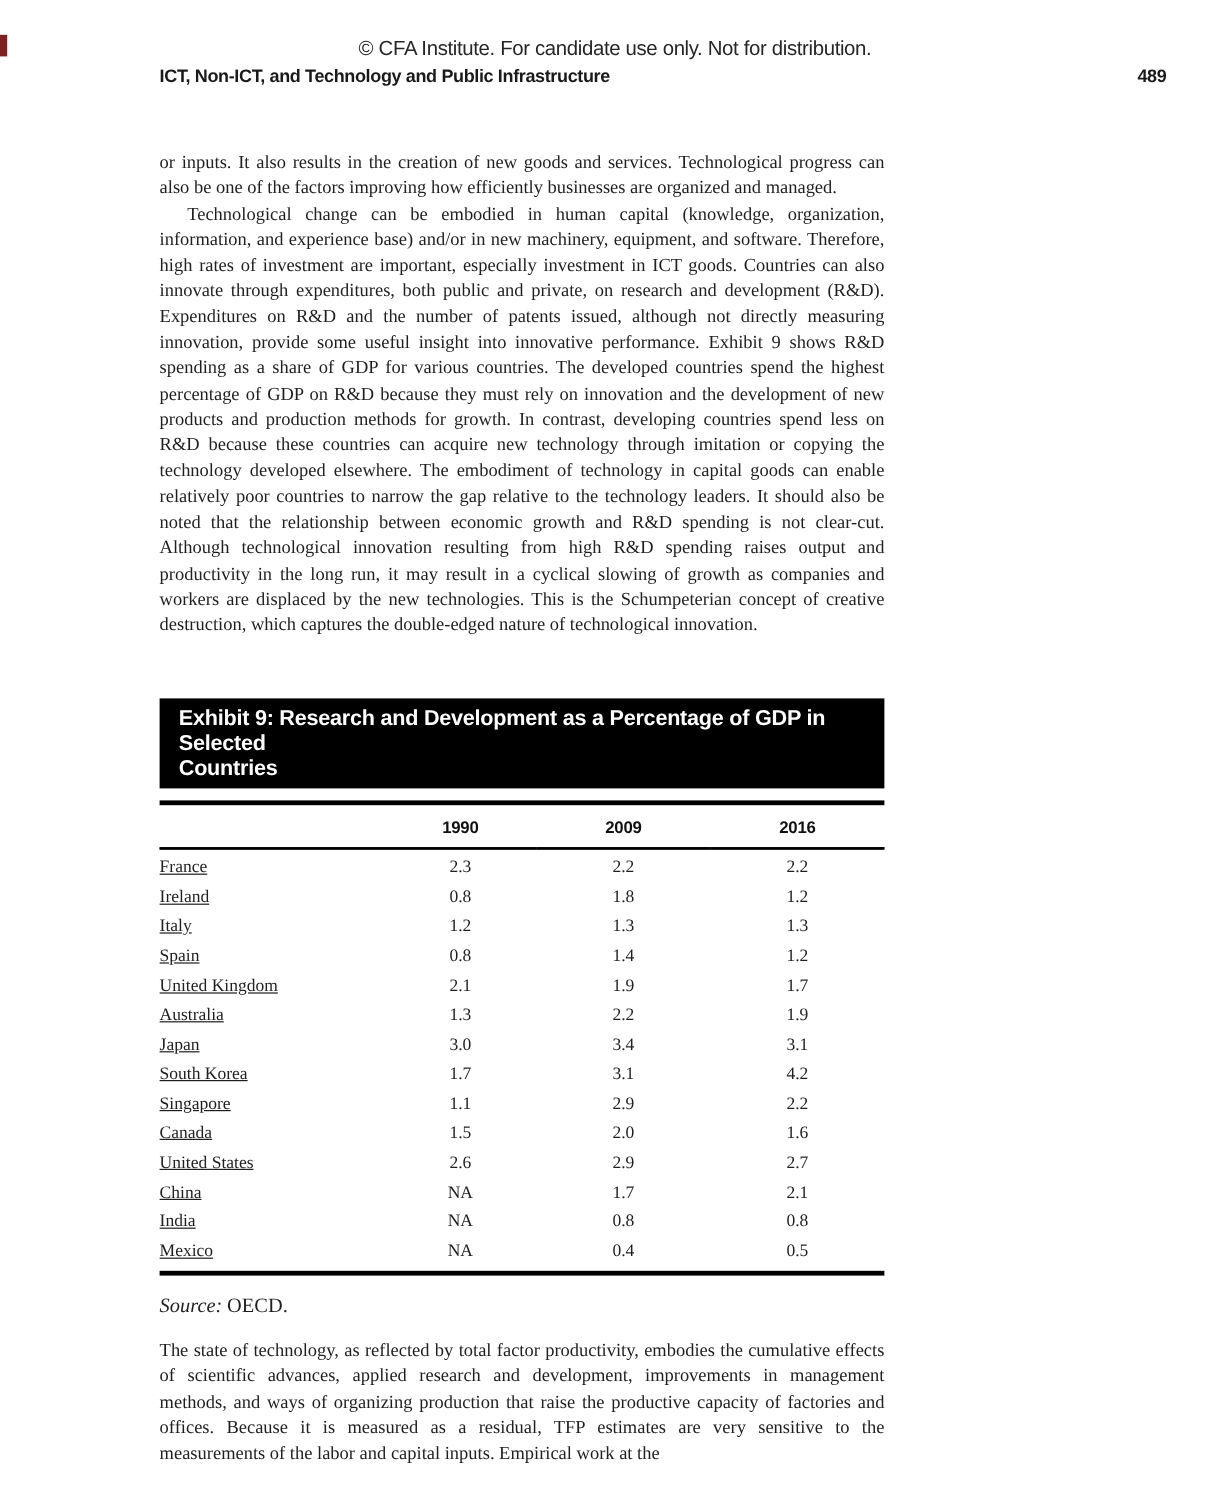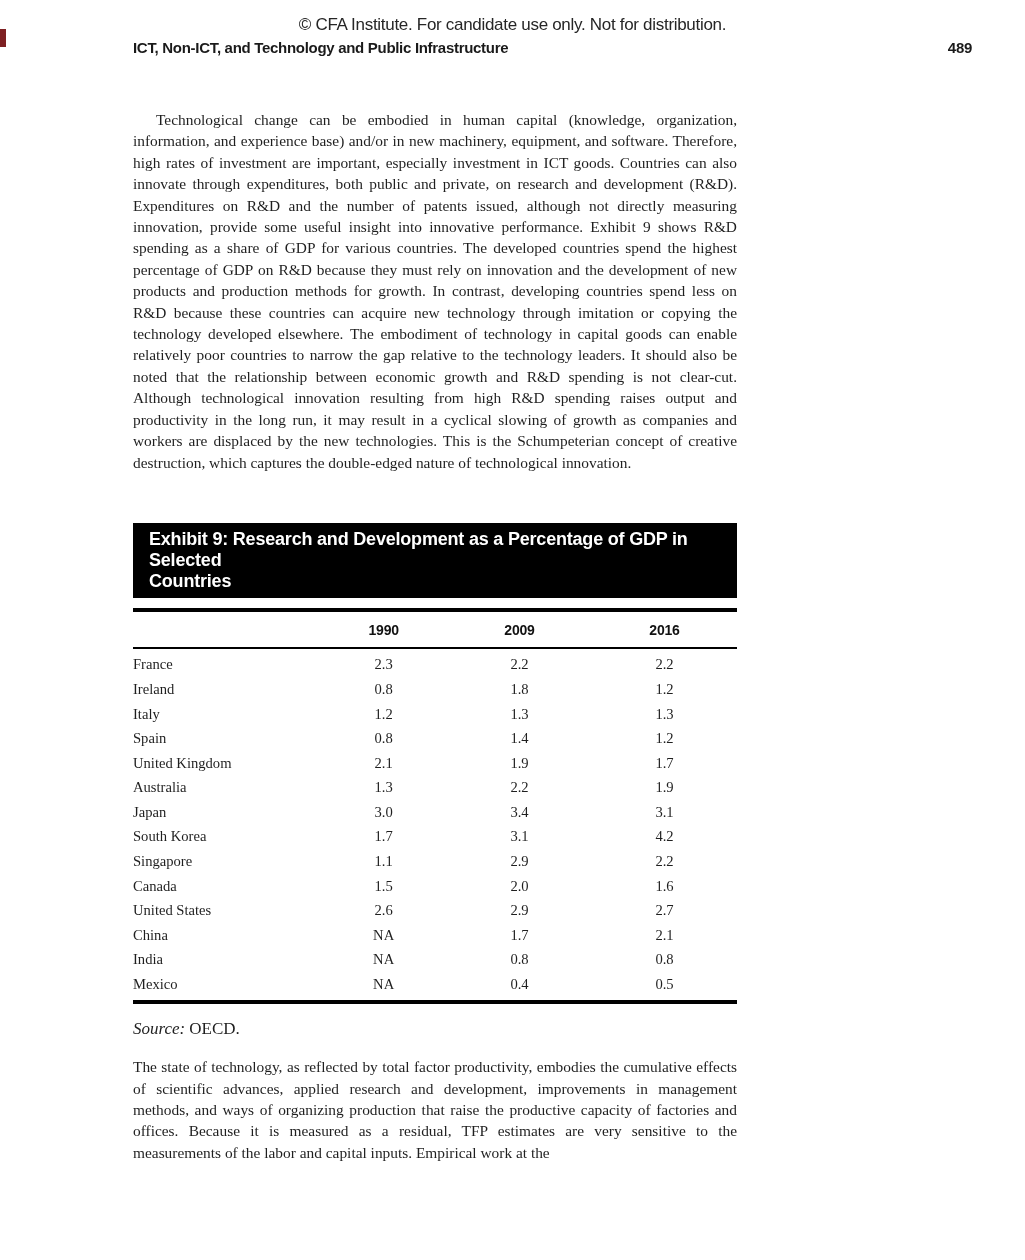--- a/index.html
+++ b/index.html
@@ -9,21 +9,21 @@
     background:#ffffff;
     overflow:hidden;
     color:#1f1f1f;
   }
   .edge-mark {
     position:absolute; left:0; top:29px;
     width:6px; height:18px;
     background:#7e2022;
   }
   .copyright {
-    padding-top:15px;
+    padding-top:31px;
     text-align:center;
     font-family:"Liberation Sans", sans-serif;
     font-size:17px;
     letter-spacing:-0.3px;
     color:#262626;
   }
   .page-header {
     margin:4px 53px 0 133px;
     display:flex;
     justify-content:space-between;
@@ -79,21 +79,21 @@
   }
   .rd-table tbody td {
     font-family:"Liberation Serif", serif;
     font-size:14.6px;
     line-height:15px;
     color:#1f1f1f;
     text-align:center;
     padding:4.8px 0;
   }
   .rd-table tbody tr:first-child td { padding-top:8px; }
-  .rd-table .c-country { text-align:left; width:31%; }
+  .rd-table .c-country { text-align:left; width:31%;text-decoration:underline; }
   .rd-table .c-y1 { width:21%; }
   .rd-table .c-y2 { width:24%; }
   .rd-table .c-y3 { width:24%; }
   .source {
     margin-top:14px;
     font-family:"Liberation Serif", serif;
     font-size:17px;
     color:#1f1f1f;
     text-align:left;
   }
@@ -108,20 +108,21 @@
   <div class="edge-mark"></div>
 
   <div class="copyright">© CFA Institute. For candidate use only. Not for distribution.</div>
 
   <div class="page-header">
     <span>ICT, Non-ICT, and Technology and Public Infrastructure</span>
     <span>489</span>
   </div>
 
   <div class="content">
+    <p class="body-p">or inputs. It also results in the creation of new goods and services. Technological progress can also be one of the factors improving how efficiently businesses are organized and managed.</p>
     <p class="body-p indent">Technological change can be embodied in human capital (knowledge, organization, information, and experience base) and/or in new machinery, equipment, and software. Therefore, high rates of investment are important, especially investment in ICT goods. Countries can also innovate through expenditures, both public and private, on research and development (R&amp;D). Expenditures on R&amp;D and the number of patents issued, although not directly measuring innovation, provide some useful insight into innovative performance. Exhibit 9 shows R&amp;D spending as a share of GDP for various countries. The developed countries spend the highest percentage of GDP on R&amp;D because they must rely on innovation and the development of new products and production methods for growth. In contrast, developing countries spend less on R&amp;D because these countries can acquire new technology through imitation or copying the technology developed elsewhere. The embodiment of technology in capital goods can enable relatively poor countries to narrow the gap relative to the technology leaders. It should also be noted that the relationship between economic growth and R&amp;D spending is not clear-cut. Although technological innovation resulting from high R&amp;D spending raises output and productivity in the long run, it may result in a cyclical slowing of growth as companies and workers are displaced by the new technologies. This is the Schumpeterian concept of creative destruction, which captures the double-edged nature of technological innovation.</p>
 
     <div class="exhibit">
       <div class="banner">
         <div>Exhibit 9: Research and Development as a Percentage of GDP in Selected</div>
         <div>Countries</div>
       </div>
 
       <div class="tablewrap">
         <table class="rd-table">

